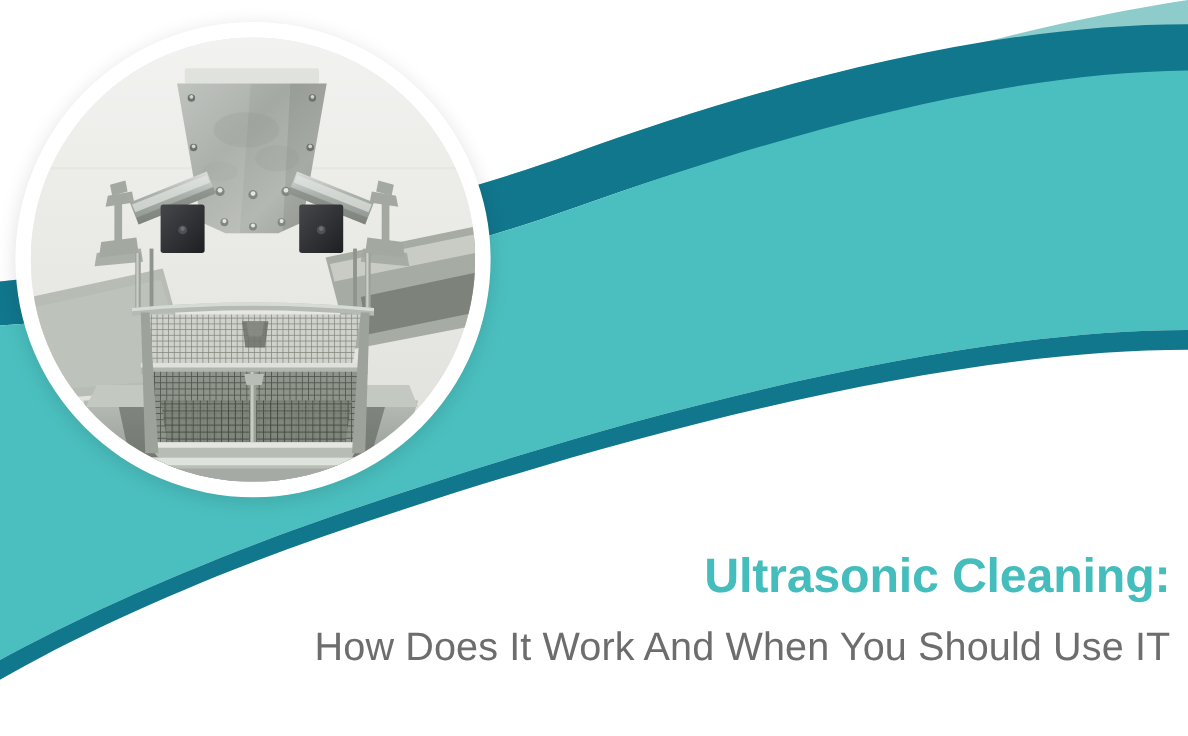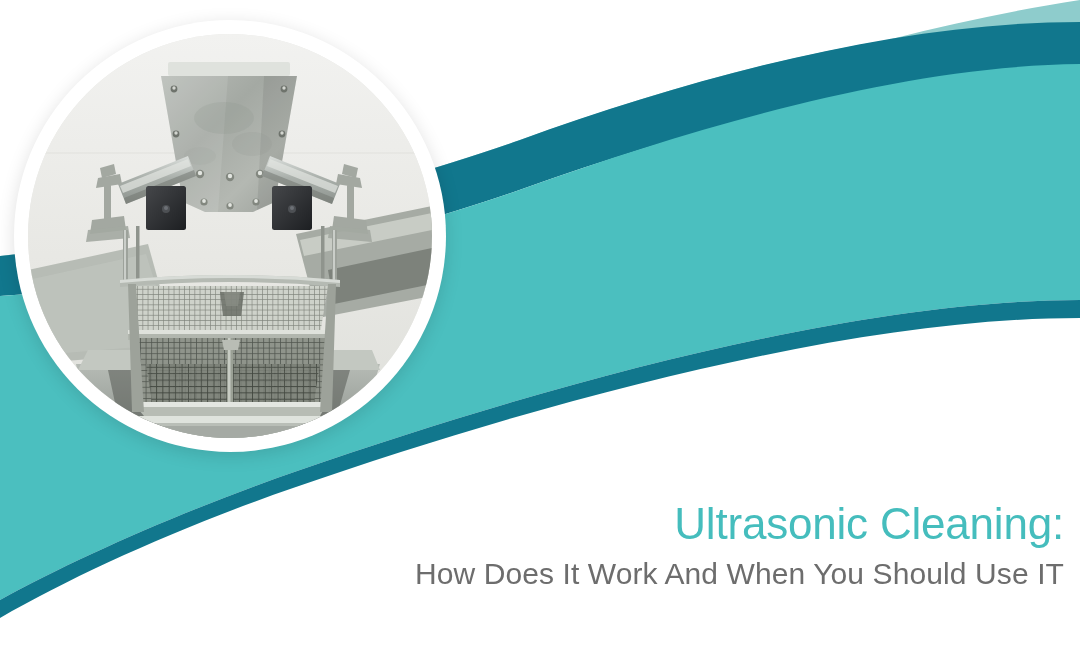--- a/index.html
+++ b/index.html
@@ -59,29 +59,29 @@
     position: absolute;
     left: 0;
     top: 498px;
     width: 1064px;
     text-align: right;
     z-index: 6;
   }
   #headline {
     margin: 0;
     font-size: 44px;
-    font-weight: normal;
+    font-weight: bold;
     letter-spacing: -0.2px;
     line-height: 1.18;
     color: #45bdbd;
     white-space: nowrap;
   }
   #subheadline {
-    margin: 6px 0 0 0;
-    font-size: 30px;
+    margin: 16px 0 0 0;
+    font-size: 36px;
     font-weight: normal;
     letter-spacing: 0.1px;
     line-height: 1.2;
     color: #6d6d6d;
     white-space: nowrap;
   }
 </style>
 </head>
 <body>
 

